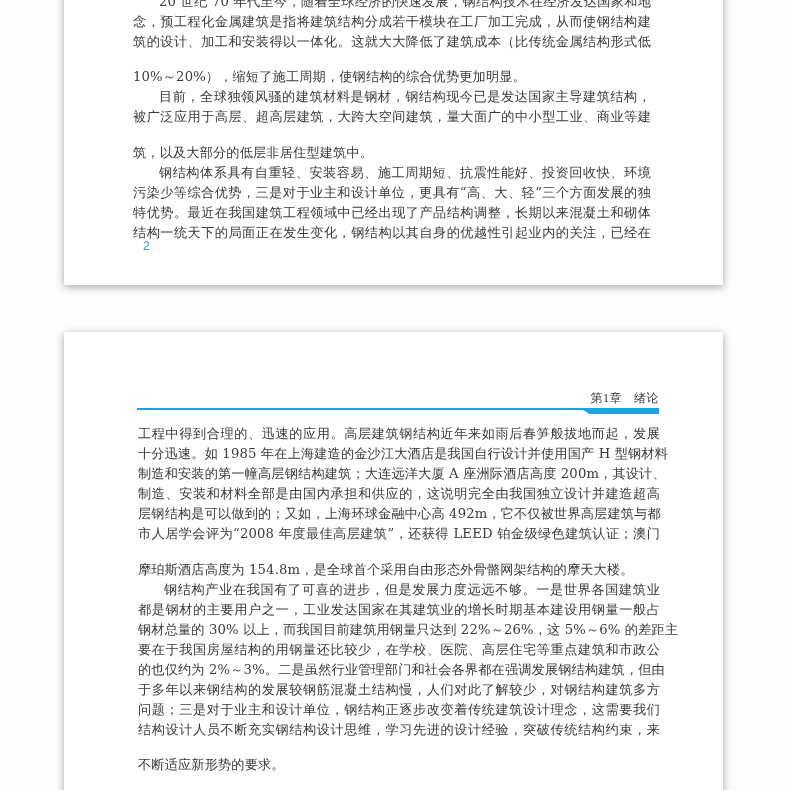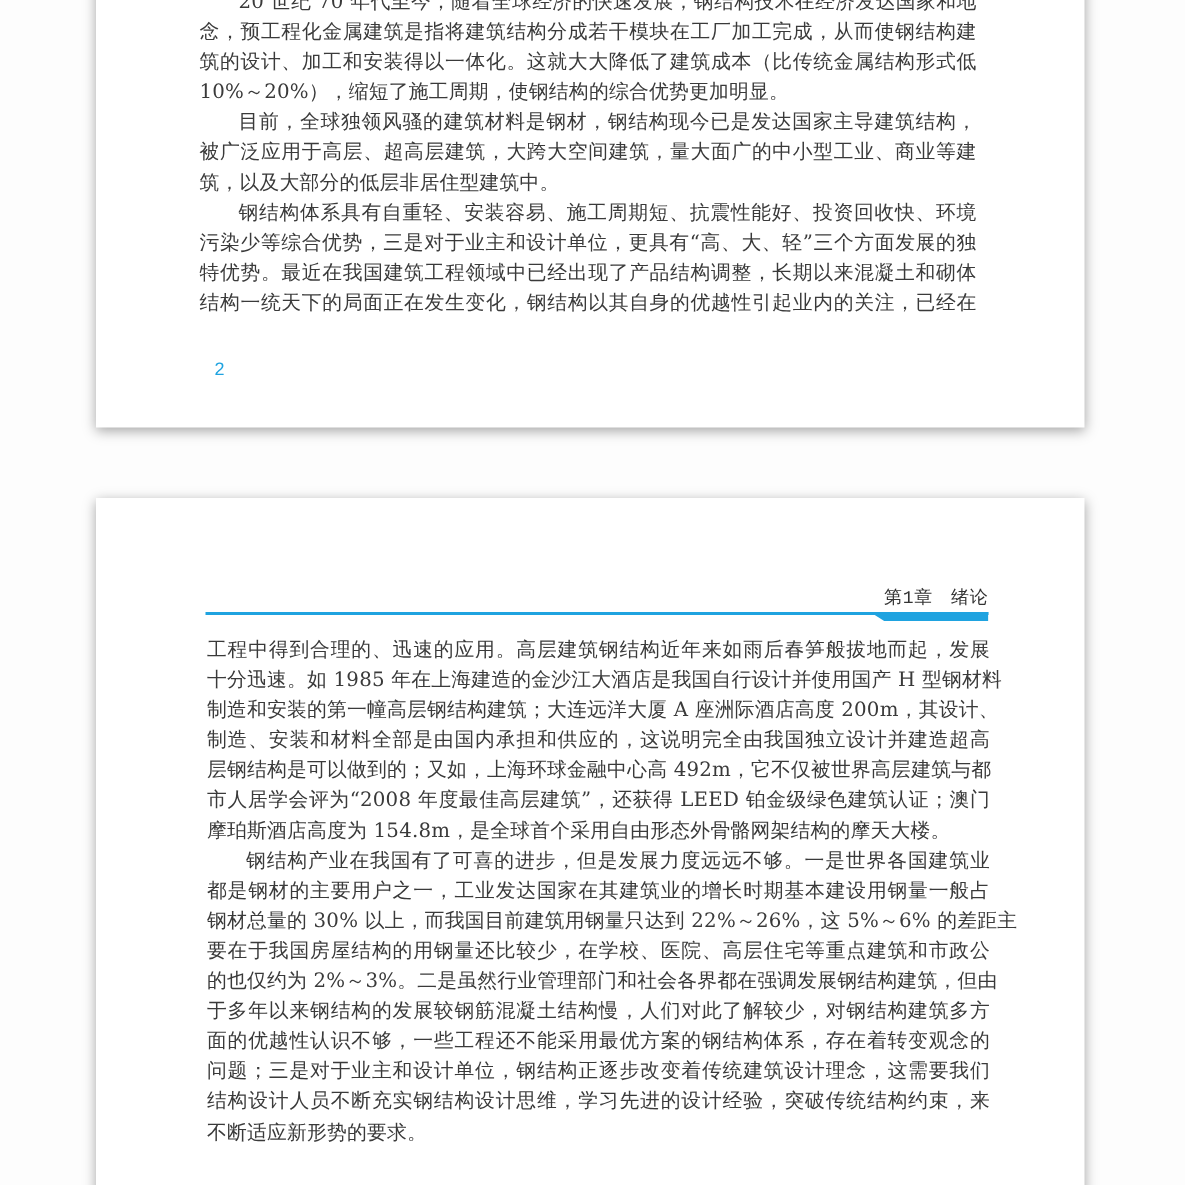--- a/index.html
+++ b/index.html
@@ -25,35 +25,35 @@
     letter-spacing: 0.15px;
     text-align: justify;
   }
   .body-text .line {
     display: block;
     white-space: nowrap;
     height: 20.1px;
     overflow: visible;
     text-align-last: justify;
   }
-  .body-text .line.last { text-align-last: left; }
+  .body-text .line.last { text-align-last: left; margin-top: 15px; }
   .body-text .line.indent { padding-left: 26px; }
   #page1 .body-text { left: 69px; top: 12px; width: 518px; }
   #page2 .body-text { left: 74px; top: 92px; width: 522px; }
   .page-number {
     position: absolute;
     left: 79px; top: 259px;
     font-family: "Liberation Sans", sans-serif;
     font-size: 12px;
     color: #1fa3e0;
   }
   .chapter-header {
     position: absolute;
     right: 64px; top: 58px;
-    font-family: Liberation Mono, monospace;
+    font-family: Liberation Serif, serif;
     font-size: 12px;
     color: #333333;
     letter-spacing: 0.5px;
   }
   .chapter-header .gap { display: inline-block; width: 12px; }
   .header-rule {
     position: absolute;
     left: 73px; top: 76px;
     width: 522px; height: 1.5px;
     background: #1fa3e0;
@@ -99,18 +99,17 @@
       <span class="line">制造、安装和材料全部是由国内承担和供应的，这说明完全由我国独立设计并建造超高</span>
       <span class="line">层钢结构是可以做到的；又如，上海环球金融中心高 492m，它不仅被世界高层建筑与都</span>
       <span class="line">市人居学会评为“2008 年度最佳高层建筑”，还获得 LEED 铂金级绿色建筑认证；澳门</span>
       <span class="line last">摩珀斯酒店高度为 154.8m，是全球首个采用自由形态外骨骼网架结构的摩天大楼。</span>
       <span class="line indent">钢结构产业在我国有了可喜的进步，但是发展力度远远不够。一是世界各国建筑业</span>
       <span class="line">都是钢材的主要用户之一，工业发达国家在其建筑业的增长时期基本建设用钢量一般占</span>
       <span class="line">钢材总量的 30% 以上，而我国目前建筑用钢量只达到 22%～26%，这 5%～6% 的差距主</span>
       <span class="line">要在于我国房屋结构的用钢量还比较少，在学校、医院、高层住宅等重点建筑和市政公</span>
       <span class="line">的也仅约为 2%～3%。二是虽然行业管理部门和社会各界都在强调发展钢结构建筑，但由</span>
       <span class="line">于多年以来钢结构的发展较钢筋混凝土结构慢，人们对此了解较少，对钢结构建筑多方</span>
-      <span class="line">面的优越性认识不够，一些工程还不能采用最优方案的钢结构体系，存在着转变观念的</span>
       <span class="line">问题；三是对于业主和设计单位，钢结构正逐步改变着传统建筑设计理念，这需要我们</span>
       <span class="line">结构设计人员不断充实钢结构设计思维，学习先进的设计经验，突破传统结构约束，来</span>
       <span class="line last">不断适应新形势的要求。</span>
     </div>
 </div>
 
 </body></html>

